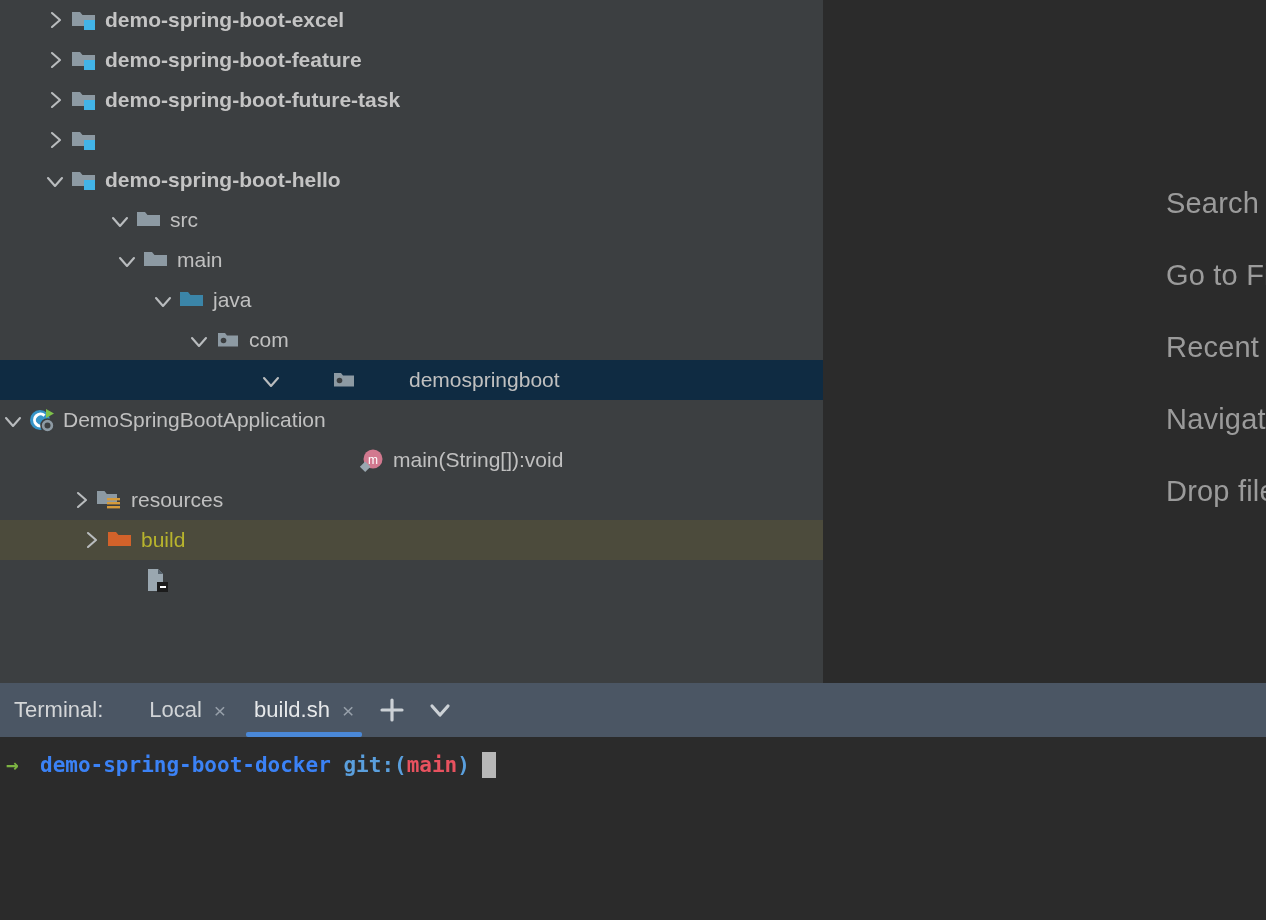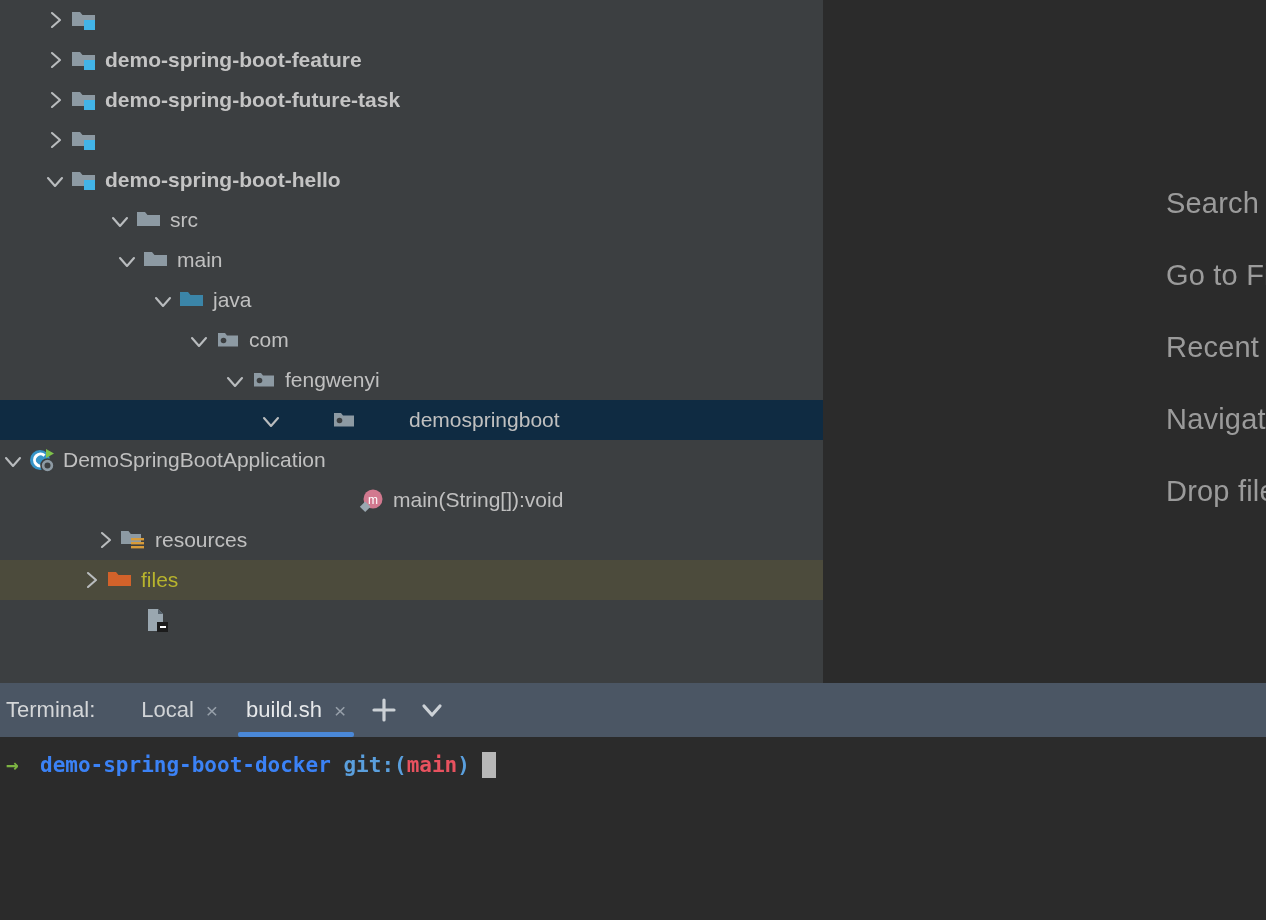--- a/index.html
+++ b/index.html
@@ -76,21 +76,21 @@
   .terminal {
     position: absolute; left: 0; top: 683px;
     width: 1266px; height: 237px;
     background: #2b2b2b;
   }
   .term-tabbar {
     position: relative;
     height: 54px;
     background: #4b5664;
     display: flex; align-items: center;
-    padding-left: 0;
+    padding-left: 8px;
   }
   .term-title {
     font-size: 22px; color: #d4d6d8;
     margin-right: 32px; margin-left: 6px;
   }
   .term-tab {
     position: relative;
     height: 54px;
     display: flex; align-items: center;
     padding: 0 14px;
@@ -162,20 +162,21 @@
             <svg width="24" height="24" viewBox="0 0 24 24">
               <path d="M9 5 L17 12 L9 19" fill="none" stroke="#b9bcbe" stroke-width="2.1" stroke-linecap="round" stroke-linejoin="round"></path>
             </svg>
           </div>
           <div class="ico">
             <svg width="30" height="30" viewBox="0 0 30 30">
               <path d="M3 7 h8 l2.5 3 H26 v11 H3 Z" fill="#8d9aa3"></path>
               <rect x="15" y="15" width="11" height="10" fill="#42b4e8"></rect>
             </svg>
           </div>
+          <span class="label bold">demo-spring-boot-excel</span>
         </div>
         <div class="tree-row" style="padding-left: 42px;">
           <div class="chev">
             <svg width="24" height="24" viewBox="0 0 24 24">
               <path d="M9 5 L17 12 L9 19" fill="none" stroke="#b9bcbe" stroke-width="2.1" stroke-linecap="round" stroke-linejoin="round"></path>
             </svg>
           </div>
           <div class="ico">
             <svg width="30" height="30" viewBox="0 0 30 30">
               <path d="M3 7 h8 l2.5 3 H26 v11 H3 Z" fill="#8d9aa3"></path>
@@ -270,34 +271,20 @@
               <path d="M5 10 L12 18 L19 10" fill="none" stroke="#b9bcbe" stroke-width="2.1" stroke-linecap="round" stroke-linejoin="round"></path>
             </svg>
           </div>
           <div class="ico">
             <svg width="30" height="30" viewBox="0 0 30 30">
               <path d="M5 8 h7 l2 2.5 H25 v11 H5 Z" fill="#8d9aa3"></path>
               <circle cx="10.5" cy="15.5" r="2.8" fill="#3c3f41"></circle>
             </svg>
           </div>
           <span class="label plain">com</span>
-        </div>
-        <div class="tree-row" style="padding-left: 222px;">
-          <div class="chev">
-            <svg width="24" height="24" viewBox="0 0 24 24">
-              <path d="M5 10 L12 18 L19 10" fill="none" stroke="#b9bcbe" stroke-width="2.1" stroke-linecap="round" stroke-linejoin="round"></path>
-            </svg>
-          </div>
-          <div class="ico">
-            <svg width="30" height="30" viewBox="0 0 30 30">
-              <path d="M5 8 h7 l2 2.5 H25 v11 H5 Z" fill="#8d9aa3"></path>
-              <circle cx="10.5" cy="15.5" r="2.8" fill="#3c3f41"></circle>
-            </svg>
-          </div>
-          <span class="label plain">fengwenyi</span>
         </div>
         <div class="tree-row sel-blue" style="padding-left: 258px; gap: 44px;">
           <div class="chev">
             <svg width="24" height="24" viewBox="0 0 24 24">
               <path d="M5 10 L12 18 L19 10" fill="none" stroke="#b9bcbe" stroke-width="2.1" stroke-linecap="round" stroke-linejoin="round"></path>
             </svg>
           </div>
           <div class="ico">
             <svg width="30" height="30" viewBox="0 0 30 30">
               <path d="M5 8 h7 l2 2.5 H25 v11 H5 Z" fill="#8d9aa3"></path>
@@ -327,21 +314,21 @@
           <div class="chev blank"></div>
           <div class="ico">
             <svg width="30" height="30" viewBox="0 0 30 30">
               <circle cx="16" cy="14" r="9.5" fill="#d2798f"></circle>
               <text x="16" y="19" font-size="12" font-family="Liberation Sans, sans-serif" fill="#ffffff" text-anchor="middle">m</text>
               <rect x="4.5" y="18" width="7.5" height="7.5" fill="#9aa7b0" transform="rotate(45 8.2 21.7)"></rect>
             </svg>
           </div>
           <span class="label plain">main(String[]):void</span>
         </div>
-        <div class="tree-row" style="padding-left: 92px;">
+        <div class="tree-row" style="padding-left: 68px;">
           <div class="chev">
             <svg width="24" height="24" viewBox="0 0 24 24">
               <path d="M9 5 L17 12 L9 19" fill="none" stroke="#b9bcbe" stroke-width="2.1" stroke-linecap="round" stroke-linejoin="round"></path>
             </svg>
           </div>
           <div class="ico">
             <svg width="30" height="30" viewBox="0 0 30 30">
               <path d="M2 6 h7.5 l2.3 3 H22 v10 H2 Z" fill="#8d9aa3"></path>
               <rect x="12" y="13" width="13" height="2.4" fill="#d79b3a"></rect>
               <rect x="12" y="17" width="13" height="2.4" fill="#d79b3a"></rect>
@@ -354,21 +341,21 @@
           <div class="chev">
             <svg width="24" height="24" viewBox="0 0 24 24">
               <path d="M9 5 L17 12 L9 19" fill="none" stroke="#b9bcbe" stroke-width="2.1" stroke-linecap="round" stroke-linejoin="round"></path>
             </svg>
           </div>
           <div class="ico">
             <svg width="30" height="30" viewBox="0 0 30 30">
               <path d="M3 7 h8 l2.5 3 H26 v11 H3 Z" fill="#d2622a"></path>
             </svg>
           </div>
-          <span class="label olive">files</span>
+          <span class="label olive">build</span>
         </div>
         <div class="tree-row" style="padding-left: 114px;">
           <div class="chev blank"></div>
           <div class="ico">
             <svg width="30" height="30" viewBox="0 0 30 30">
               <path d="M7 4 h10 l5 5 v17 H7 Z" fill="#9aa7b0"></path>
               <path d="M17 4 l5 5 h-5 Z" fill="#55616b"></path>
               <rect x="16" y="17" width="11" height="10" fill="#1c1c1c"></rect>
               <rect x="19" y="21" width="6" height="2" fill="#ffffff"></rect>
             </svg>

